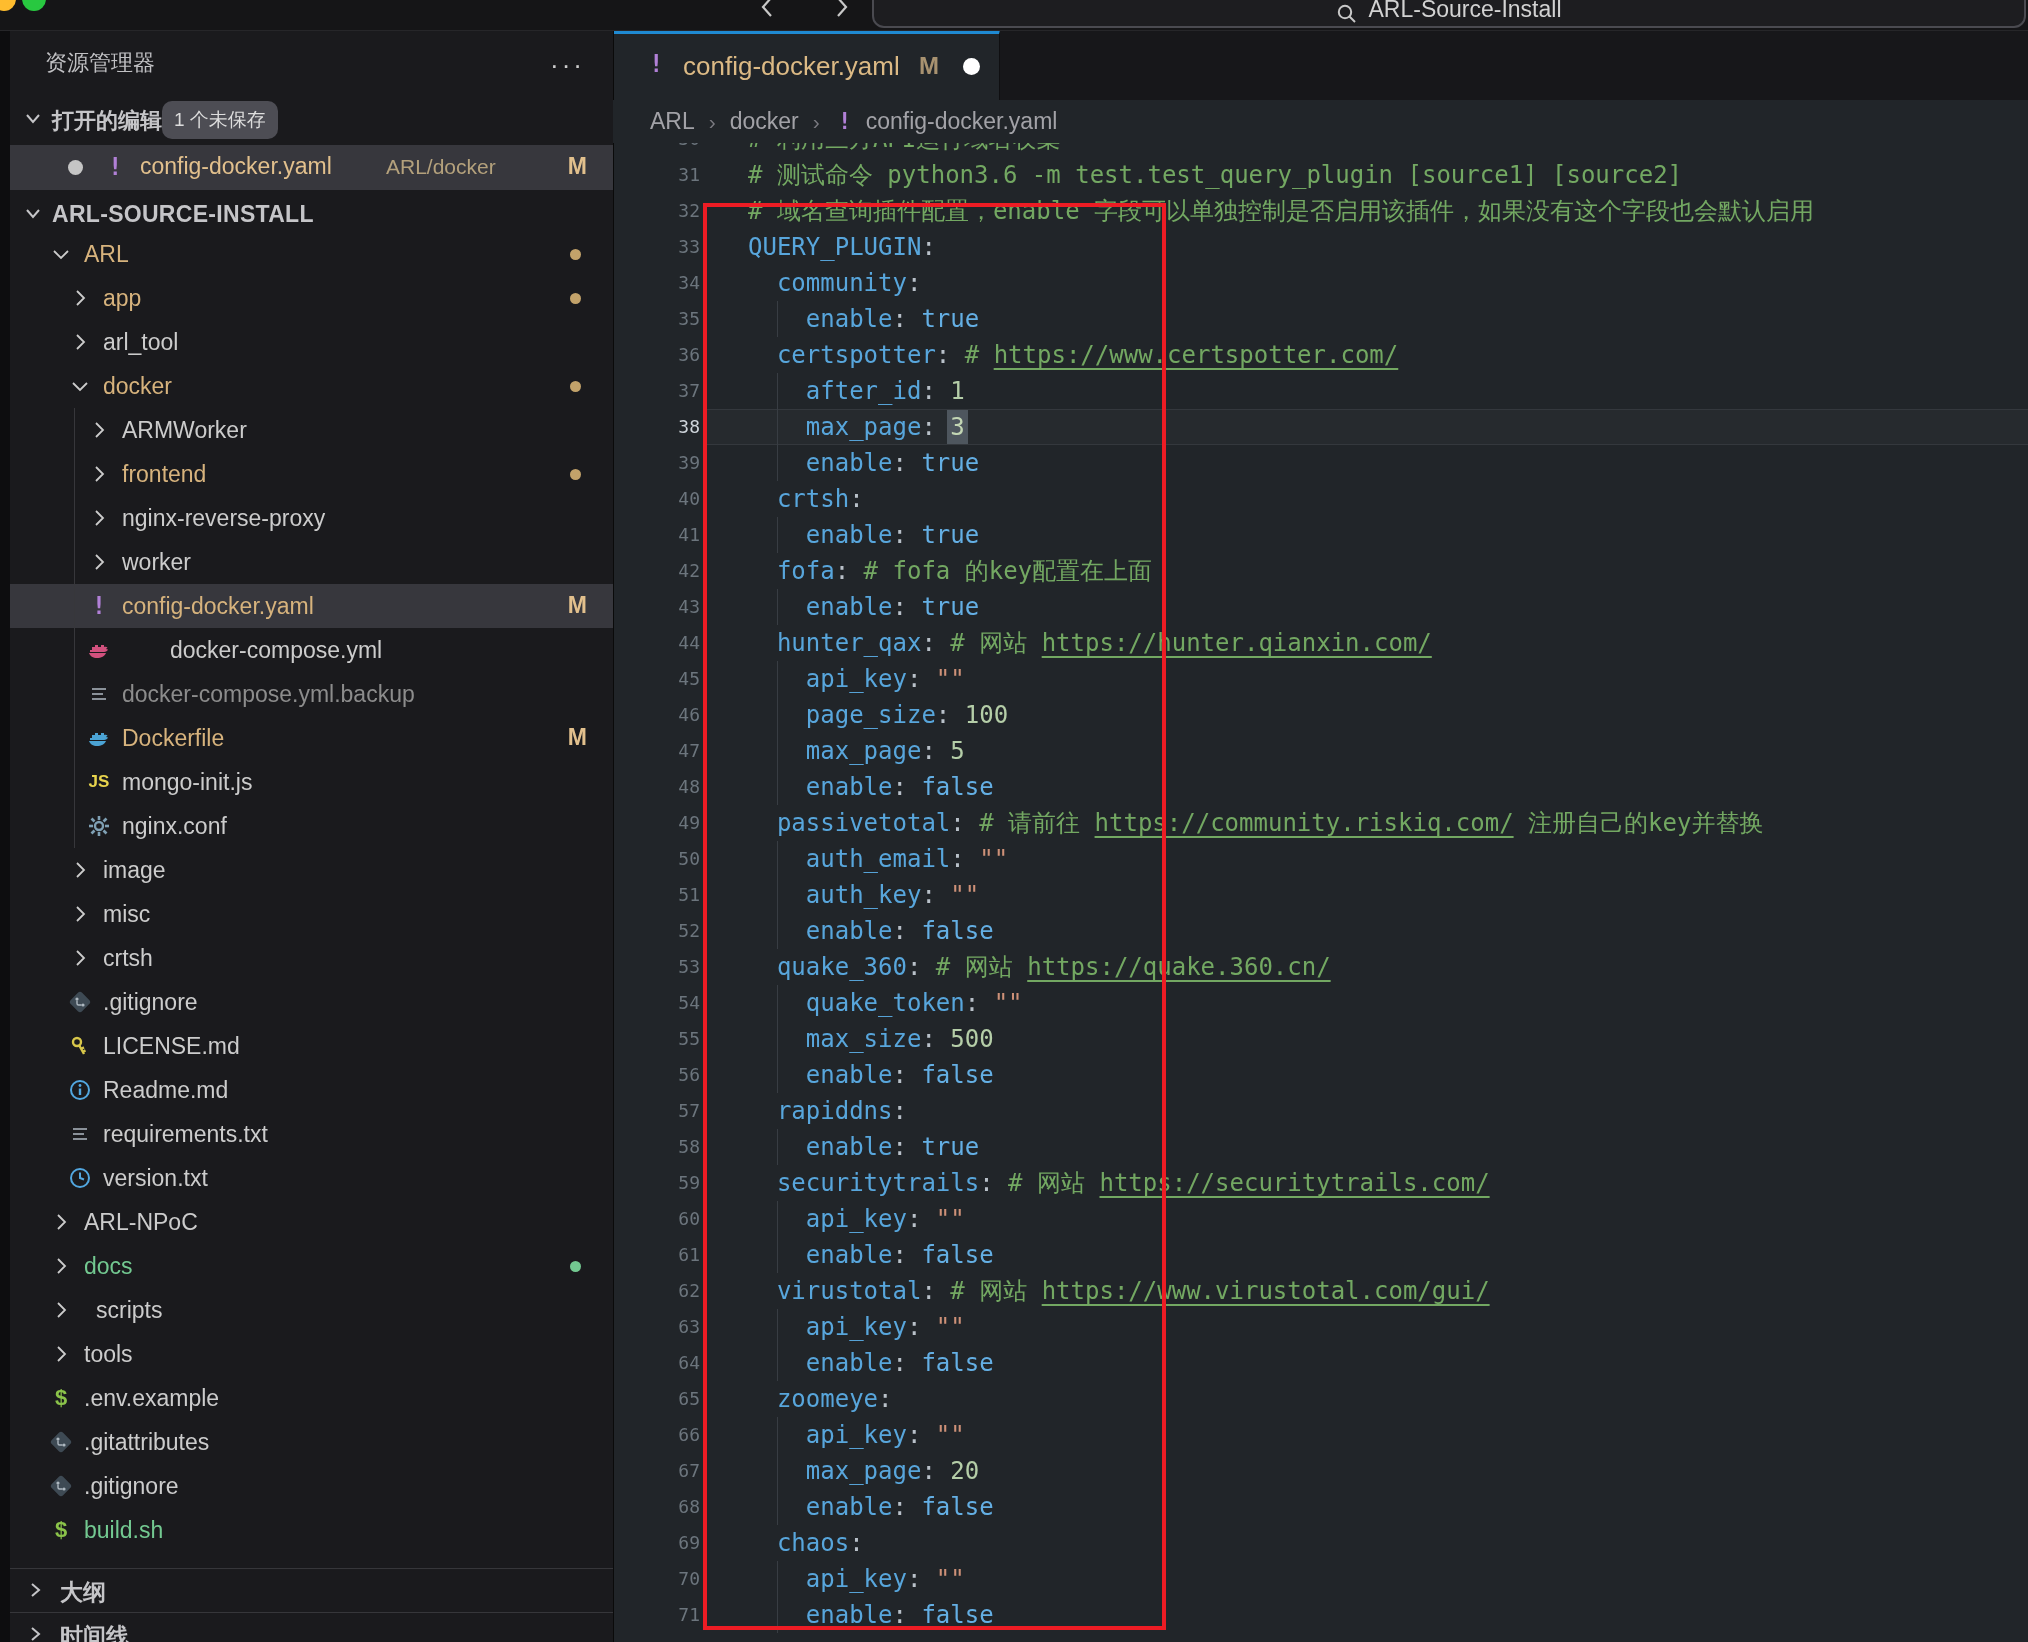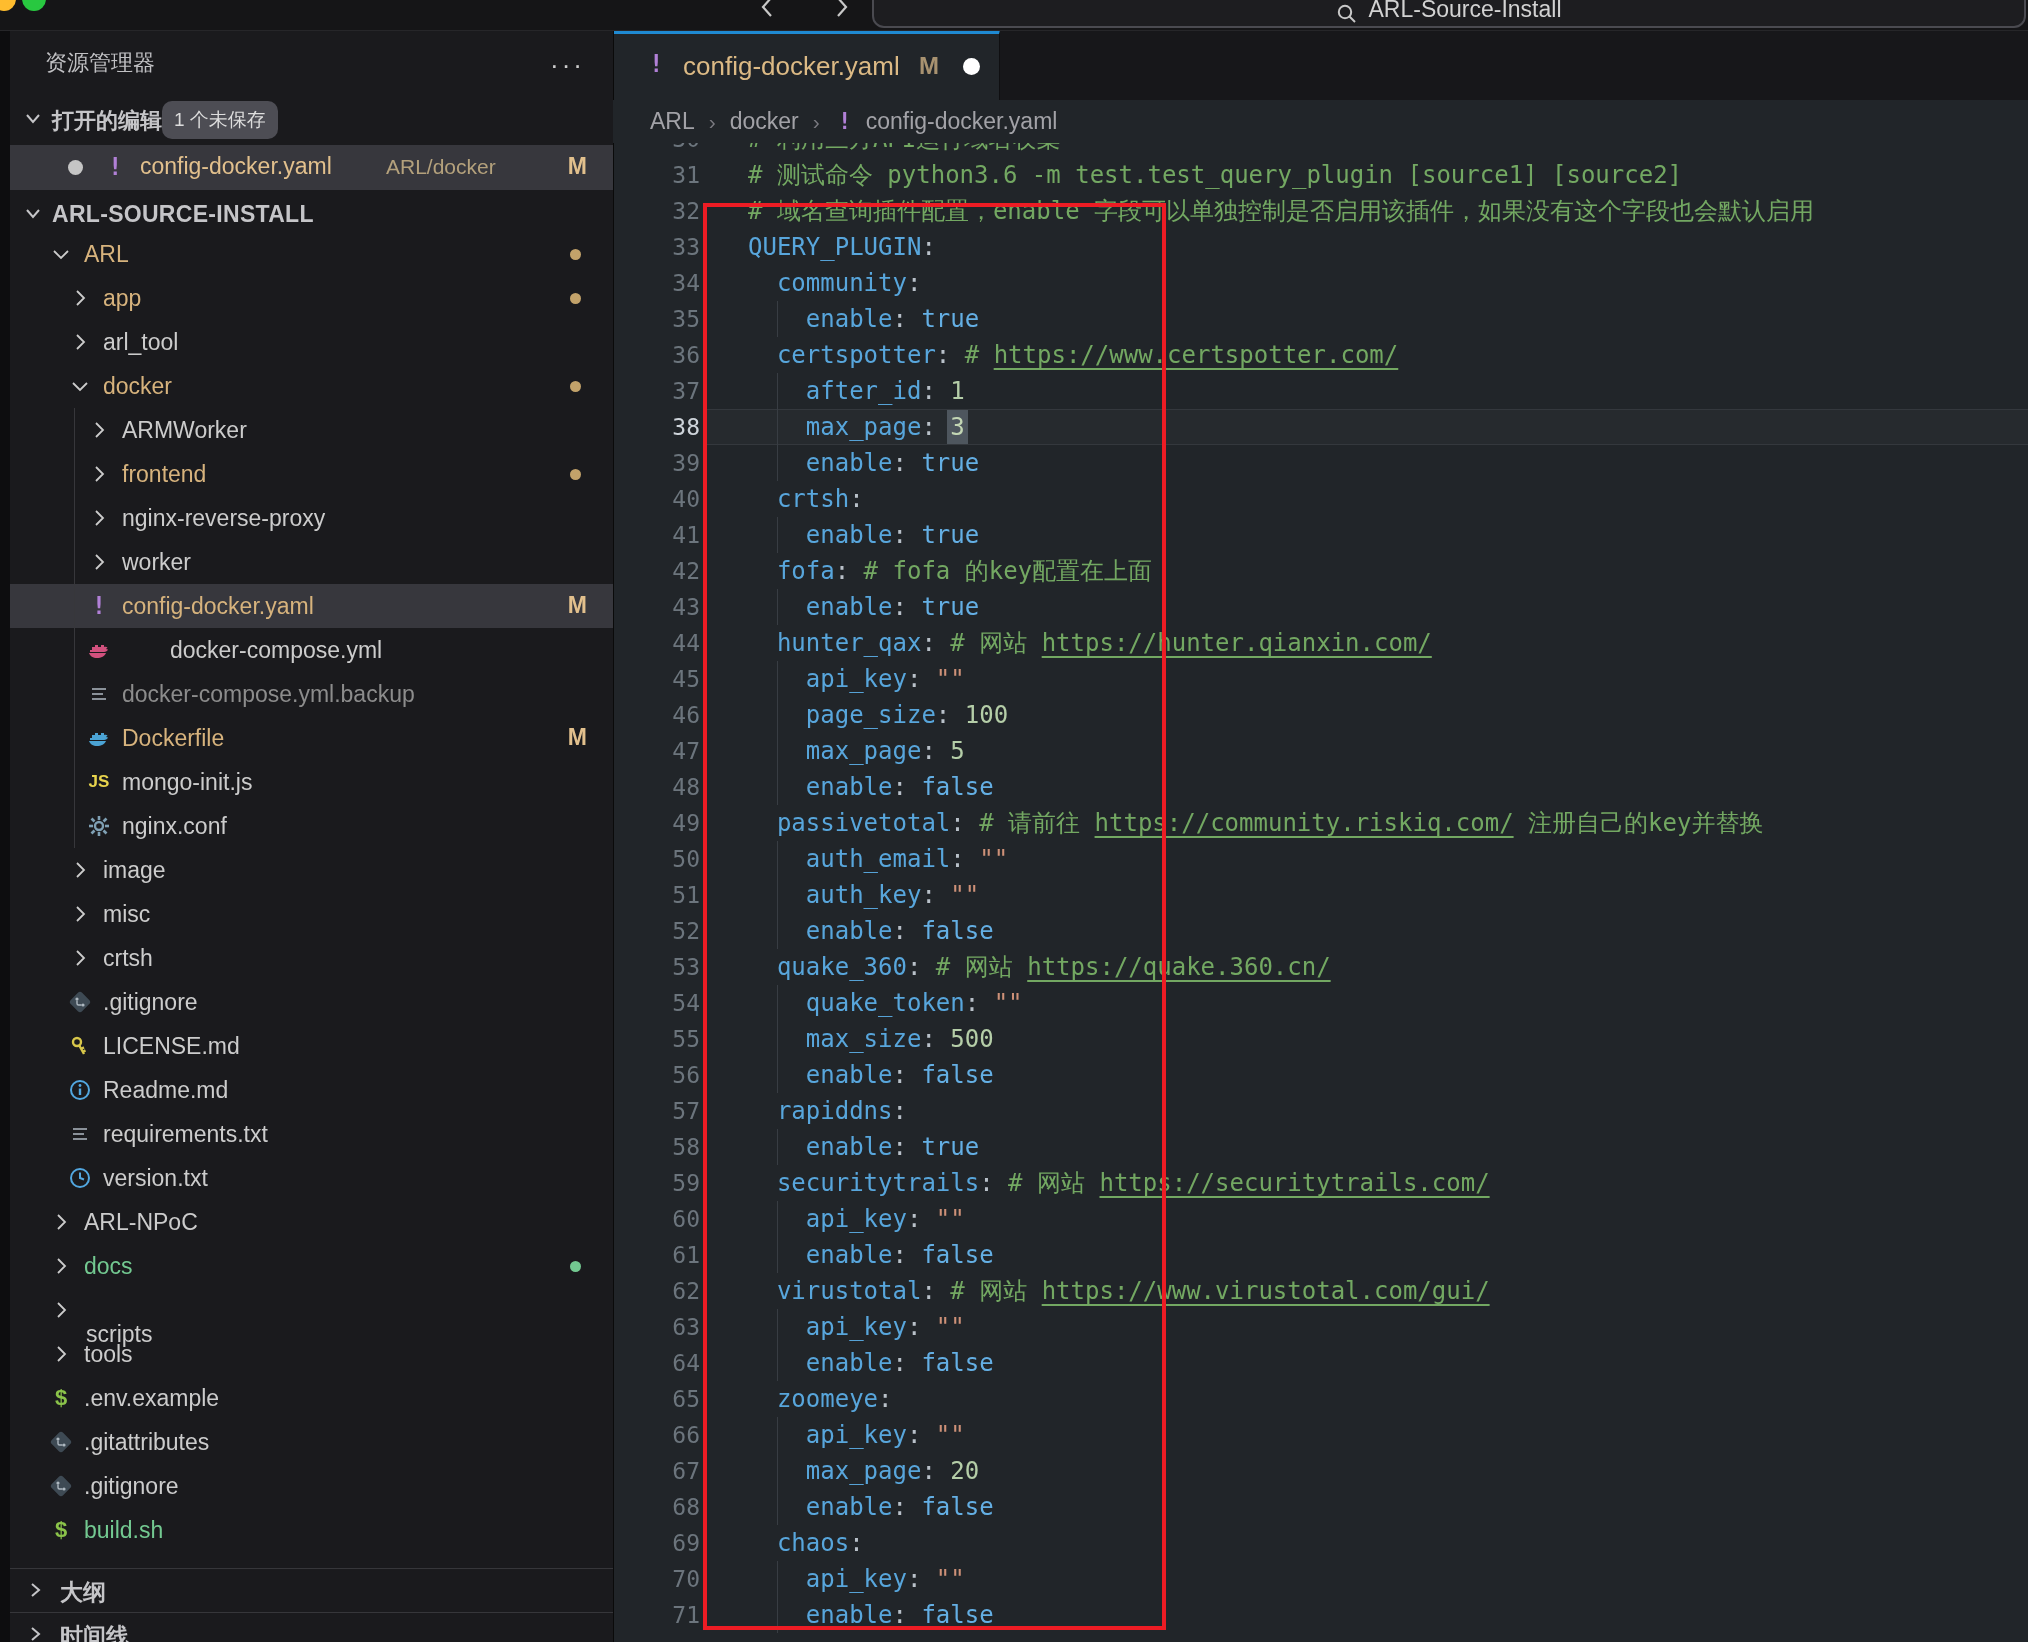--- a/index.html
+++ b/index.html
@@ -67,21 +67,21 @@
   #breadcrumbs{position:absolute;left:0;top:70px;width:100%;height:43px;background:#212529;
                display:flex;align-items:center;font-size:23px;color:#a2a2a7;z-index:20;}
   #breadcrumbs .item{margin-left:14px;}
   #breadcrumbs .item:first-child{margin-left:37px;}
   #breadcrumbs .sep{margin-left:14px;color:#7a7a80;font-size:21px;}
   #breadcrumbs .ic-warn{margin-left:18px;font-size:23px;}
   #code{position:absolute;left:0;top:91px;width:100%;}
   .cl{position:relative;height:36px;line-height:36px;font-family:"DejaVu Sans Mono",monospace;
       font-size:24px;white-space:pre;}
   .cl .ln{position:absolute;left:0;top:0;width:87px;text-align:right;color:#6c757d;
-          font-size:23px;letter-spacing:0;}
+          font-size:18px;letter-spacing:0;}
   .cl.active .ln{color:#ced4da;}
   .cl .ct{position:absolute;left:135px;top:0;}
   .cl.g::before{content:'';position:absolute;left:164px;top:0;bottom:0;border-left:1px solid #383d43;}
   #curline{position:absolute;left:91px;right:0;height:36px;background:rgba(255,255,255,0.025);
            border-top:1px solid #34383d;border-bottom:1px solid #34383d;box-sizing:border-box;z-index:0;}
   .seg-k{color:#58a6dc}.seg-p{color:#b9c1c9}.seg-b{color:#64afe4}.seg-n{color:#b5cea8}
   .seg-s{color:#ce9178}.seg-c{color:#73a862}.seg-x{color:#d4d4d4}
   .seg-u{color:#73a862;text-decoration:underline;text-underline-offset:5px;}
   .seg-hl{color:#c3d6b4;background:#4e565e;box-shadow:0 0 0 3px #4e565e;}
   
@@ -418,21 +418,21 @@
         <span class="dot" style="background: rgb(115, 201, 145);"></span>
       </div>
       <div class="trow">
         <span class="slot" style="left: 36px;">
           <span>
             <svg width="24" height="24" viewBox="0 0 24 24">
               <polyline points="9,5 16,12 9,19" fill="none" stroke="#cccccc" stroke-width="1.8"></polyline>
             </svg>
           </span>
         </span>
-        <span class="lbl c-norm" style="left: 76px; margin-top: 24px;">scripts</span>
+        <span class="lbl c-norm" style="left: 86px;">scripts</span>
       </div>
       <div class="trow">
         <span class="slot" style="left: 36px;">
           <span>
             <svg width="24" height="24" viewBox="0 0 24 24">
               <polyline points="9,5 16,12 9,19" fill="none" stroke="#cccccc" stroke-width="1.8"></polyline>
             </svg>
           </span>
         </span>
         <span class="lbl c-norm" style="left: 74px;">tools</span>

